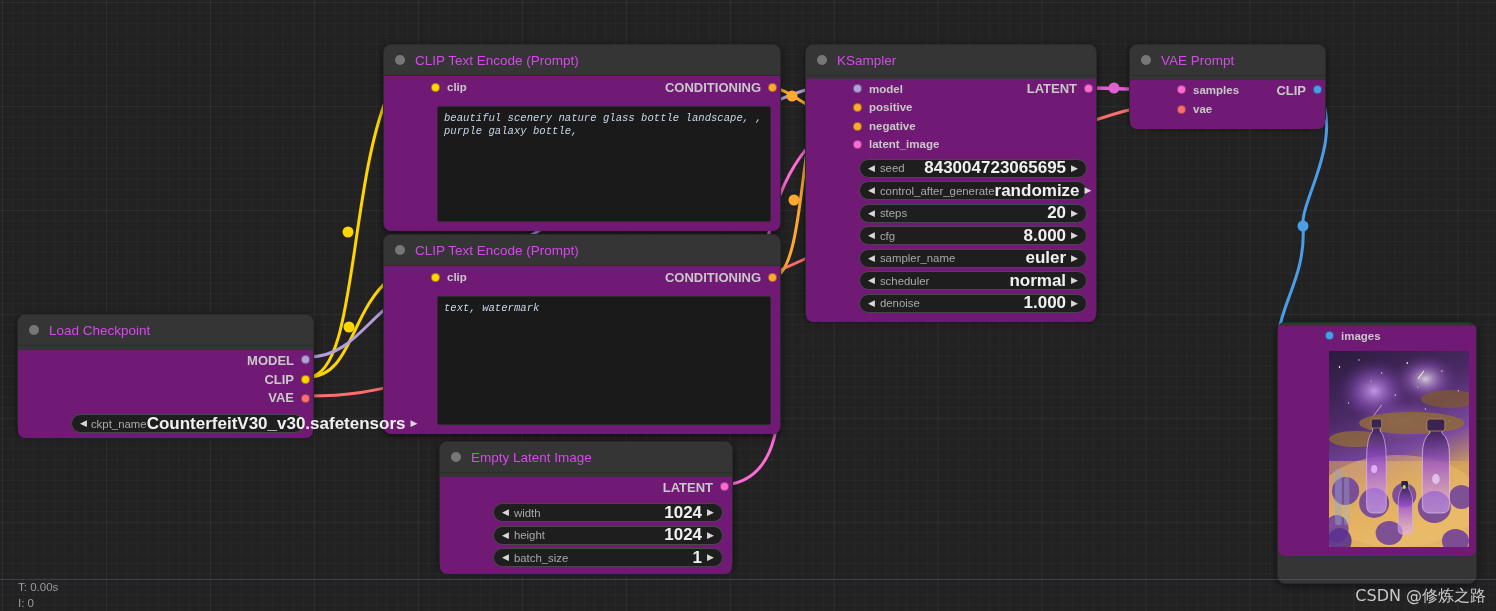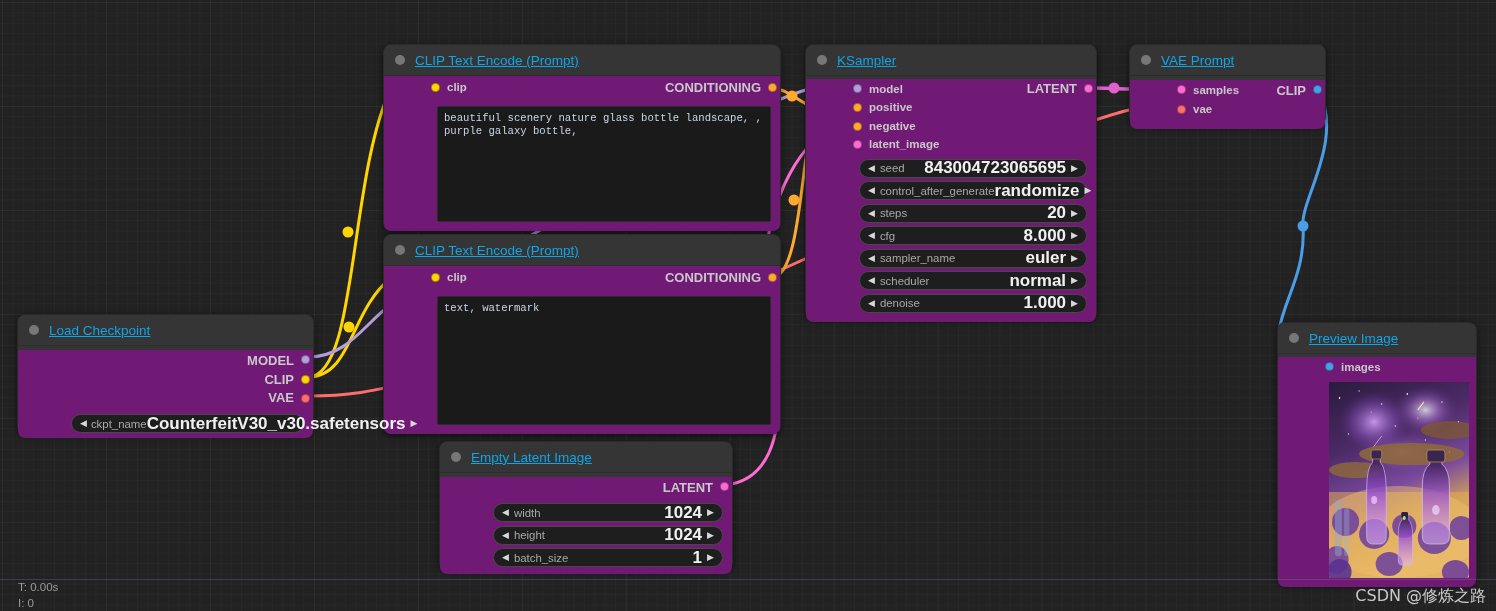--- a/index.html
+++ b/index.html
@@ -29,26 +29,25 @@
     background: #353535;
     border-radius: 8px;
     box-shadow: 0 2px 7px rgba(0,0,0,0.55);
     border: 1px solid #2a2a2a;
   }
   .node-title {
     height: 31px;
     display: flex;
     align-items: center;
     padding-left: 11px;
-    color: #0ea5e9;
+    color: #d946ef;
     font-size: 13.5px;
     background: #353535;
     border-radius: 7px 7px 0 0;
     border-bottom: 1px solid #2c2c2c;
-    text-decoration: underline;
   }
   .collapse-dot {
     width: 10px; height: 10px; border-radius: 50%;
     background: #777777; margin-right: 10px; flex: none;
   }
   .node-body {
     position: relative;
     background: #701a75;
     border-radius: 0 0 7px 7px;
     padding-bottom: 7px;
@@ -71,20 +70,21 @@
     border: 1px solid #2b2b2b;
     border-radius: 2px;
     color: #c9d6e8;
     font-family: "Liberation Mono", monospace;
     font-size: 10.6px;
     line-height: 13px;
     padding: 5px 6px;
     white-space: pre-wrap;
     word-break: break-word;
     overflow: hidden;
+    font-style: italic;
   }
 
   .widget {
     position: relative;
     margin: 3.5px 9px 0 9px;
     height: 19px;
     background: #1e1e1e;
     border: 1px solid #484848;
     border-radius: 10px;
     display: flex;
@@ -333,24 +333,20 @@
       <div class="widget">
         <span class="arr">◀</span>
         <span class="wname">batch_size</span>
         <span class="wval">1</span>
         <span class="arr">▶</span>
       </div>
     </div>
   </div>
 
   <div class="node" style="left:1277px; top:322px; width:200px; height:262px;">
-    <div class="node-title">
-      <span class="collapse-dot"></span>
-      <span>Preview Image</span>
-    </div>
     <div class="node-body" style="height:230px;">
       <div class="slot-row" style="height:20px; margin-top:3px;">
         <span class="slot-dot slot-in" style="background:#4A9EE8; top:5px;"></span>
         <span class="slot-label-in">images</span>
       </div>
       <div class="preview-img">
         <svg width="100%" height="100%" viewBox="0 0 186 196" preserveAspectRatio="none">
           <defs>
             <linearGradient id="sky" x1="0" y1="0" x2="0.3" y2="1">
               <stop offset="0%" stop-color="#2a1b3d"></stop>

